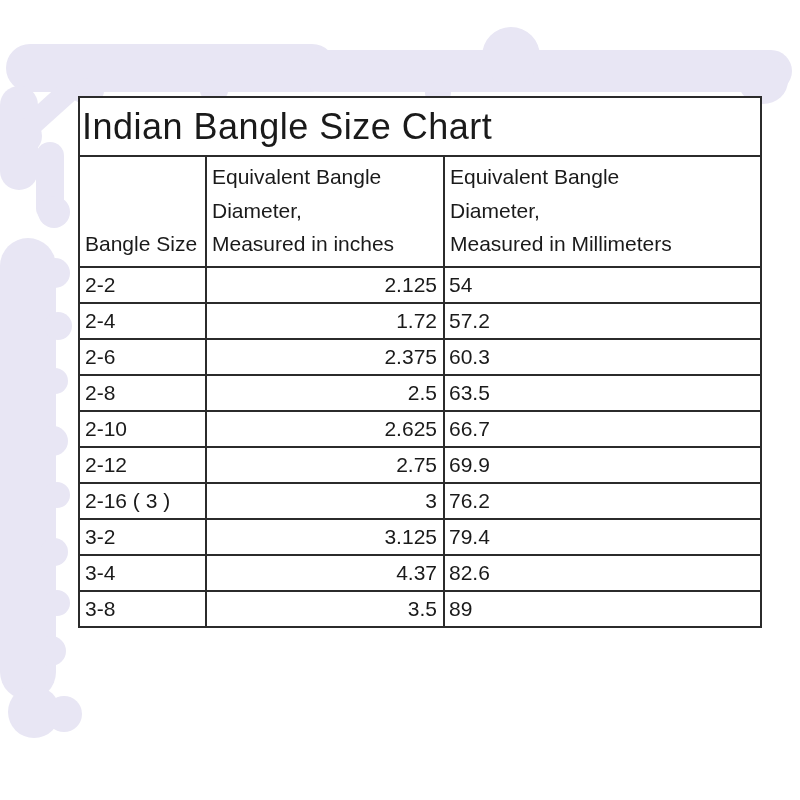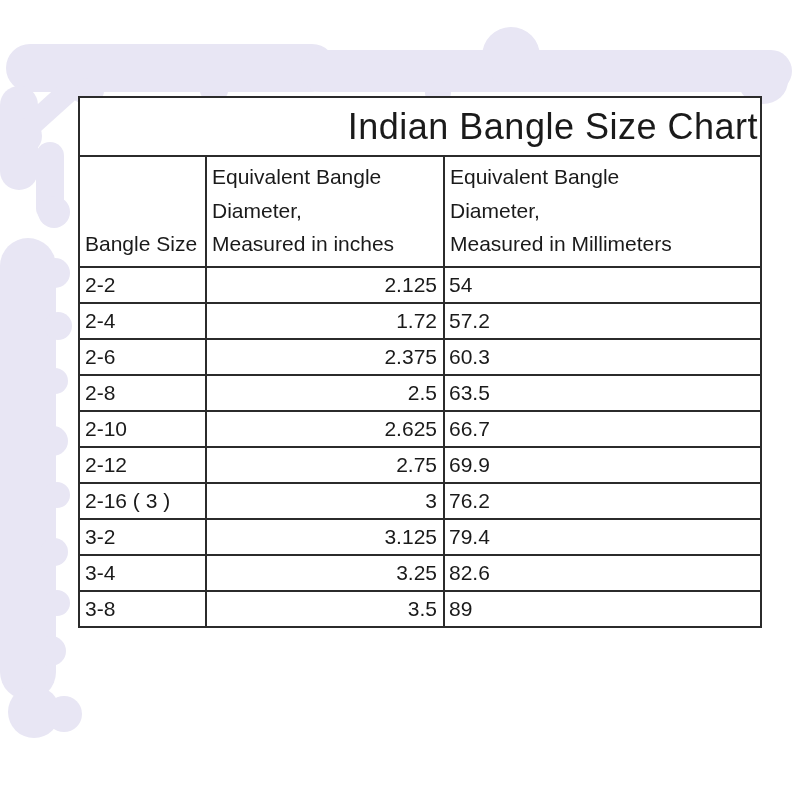--- a/index.html
+++ b/index.html
@@ -51,21 +51,21 @@
     background: #ffffff;
   }
   .chart th, .chart td {
     border: 2px solid #2b2b2b;
     overflow: hidden;
   }
   .title-row th {
     height: 57px;
     font-size: 36px;
     font-weight: 400;
-    text-align: right;
+    text-align: left;
     vertical-align: middle;
     padding: 0 2px;
     letter-spacing: 0.5px;
     margin-top: 40px;
   }
   .header-row th {
     height: 100px;
     font-size: 21px;
     font-weight: 400;
     text-align: left;
@@ -171,21 +171,21 @@
     <td class="c2">3</td>
     <td class="c3">76.2</td>
   </tr>
         <tr>
     <td class="c1">3-2</td>
     <td class="c2">3.125</td>
     <td class="c3">79.4</td>
   </tr>
         <tr>
     <td class="c1">3-4</td>
-    <td class="c2">3.25</td>
+    <td class="c2">4.37</td>
     <td class="c3">82.6</td>
   </tr>
         <tr>
     <td class="c1">3-8</td>
     <td class="c2">3.5</td>
     <td class="c3">89</td>
   </tr>
       </tbody>
   </table>
 

